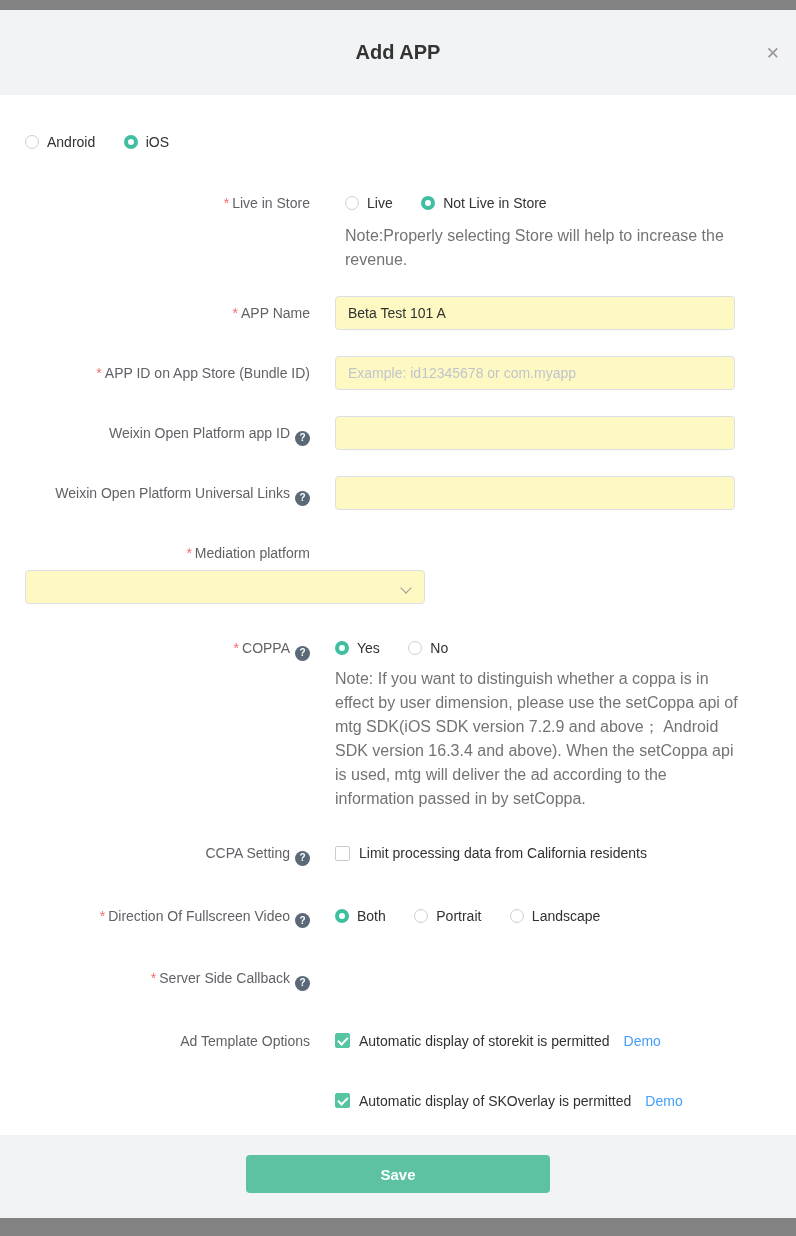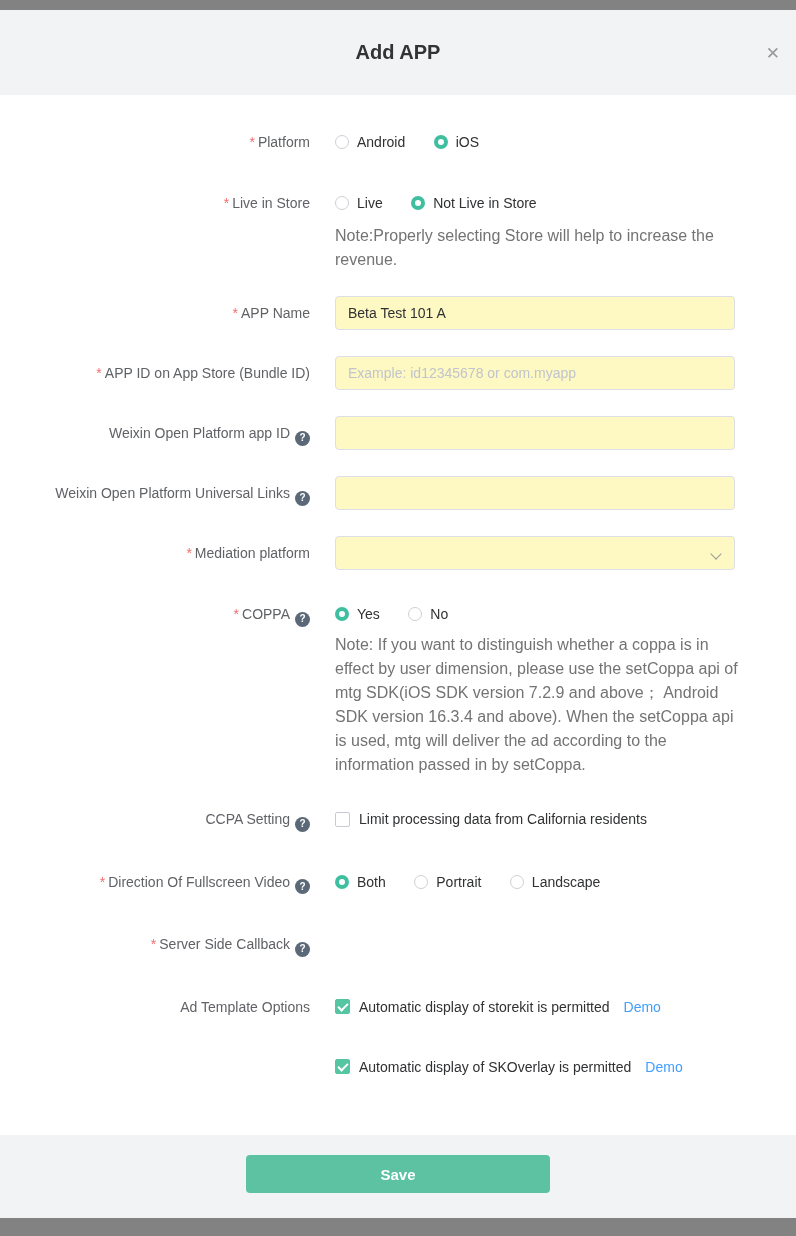--- a/index.html
+++ b/index.html
@@ -33,24 +33,24 @@
   .row-label {
     width:310px; flex-shrink:0;
     text-align:right; font-size:14px; color:#606266;
     line-height:20px; white-space:nowrap;
   }
   .row.tall .row-label { line-height:34px; }
   .row-control { margin-left:25px; flex:1; }
   .req { color:#f56c6c; margin-right:3px; }
   
   .mb40 { margin-bottom:40px; }
-  .mb34 { margin-bottom:34px; }
+  .mb34 { margin-bottom:34px;flex-direction:column; }
   .mb32 { margin-bottom:32px; }
   .mb26 { margin-bottom:26px; }
-  .mb24 { margin-bottom:24px; }
+  .mb24 { margin-bottom:24px;gap:10px; }
   
   .opt {
     display:inline-flex; align-items:center;
     margin-right:24px; font-size:14px; color:#303133;
     line-height:20px; cursor:pointer;
   }
   .radio {
     width:14px; height:14px; border-radius:50%;
     border:1px solid #ccd0d6; background:#fff;
     margin-right:8px; flex-shrink:0;
@@ -122,21 +122,20 @@
 <div class="modal">
 
   <div class="modal-header">
     <div class="modal-title">Add APP</div>
     <button class="close-btn">✕</button>
   </div>
 
   <div class="modal-body">
 
     <div class="row mb40">
-      <div class="row-label"><span class="req">*</span><span>Platform</span></div>
       <div class="row-control">
         <span class="opt">
             <span class="radio"></span>
             <span>Android</span>
           </span>
         <span class="opt">
             <span class="radio checked"></span>
             <span>iOS</span>
           </span>
       </div>

